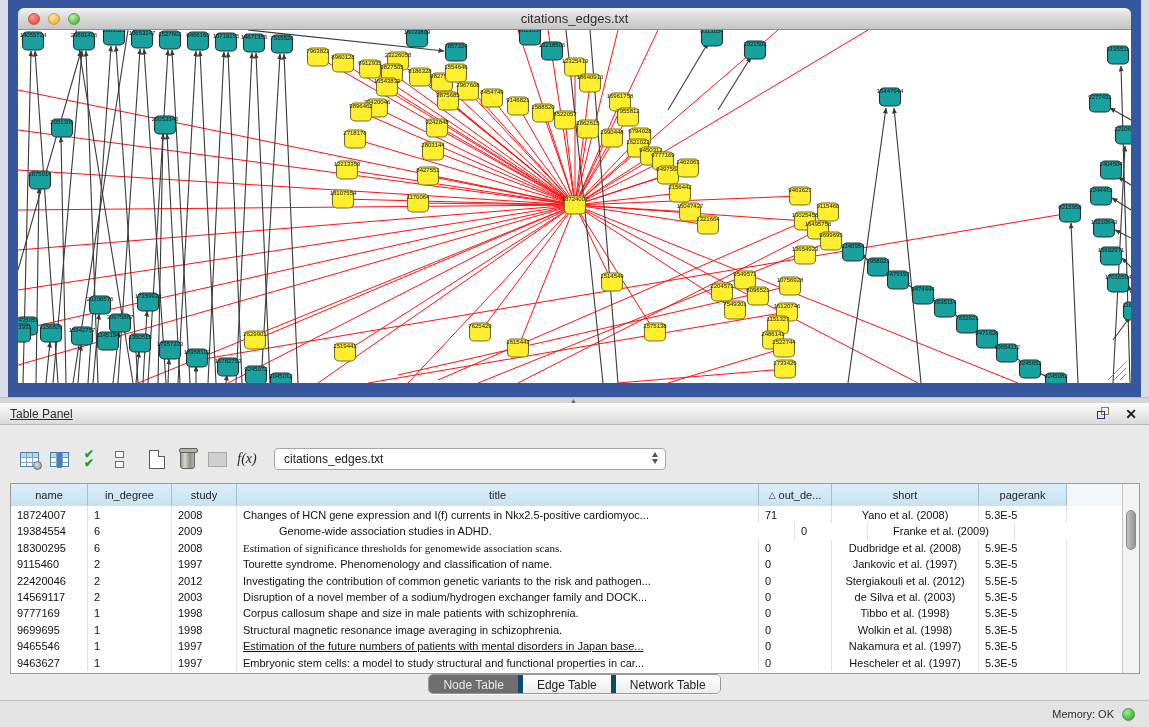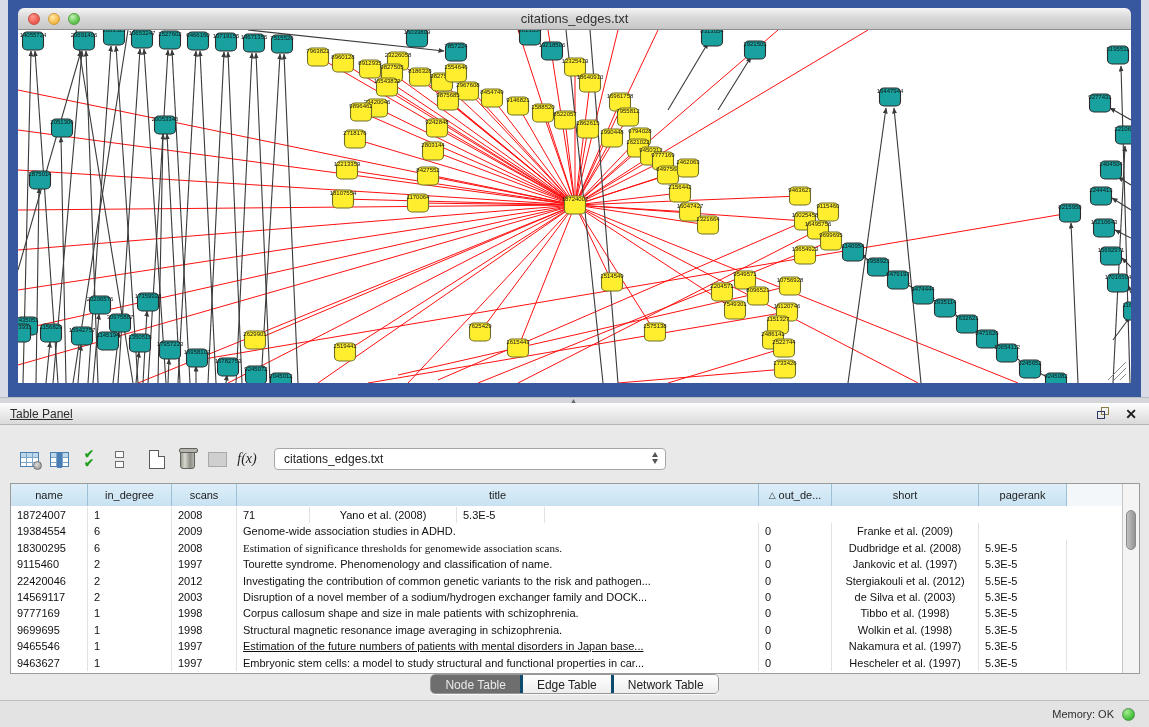--- a/index.html
+++ b/index.html
@@ -76,21 +76,21 @@
   .td.center { text-align:center; padding-left:0; }
   .vscroll { position:absolute; right:0; top:0; width:17px; height:189px; background:#f4f4f4; border-left:1px solid #c6c6c6; }
   .vthumb { position:absolute; left:3px; top:26px; width:10px; height:40px; border-radius:5px;
       background:linear-gradient(90deg,#c2c2c2,#949494); border:1px solid #8b8b8b; }
 
   
   .tabsrow { position:absolute; left:0; top:271px; width:100%; display:flex; justify-content:center; }
   .seg { display:inline-flex; border:1px solid #979797; border-radius:5px; overflow:hidden; height:20px;
       box-shadow:0 1px 0 rgba(255,255,255,.7); }
   .seg .tab { font-size:12px; padding:0 14px; line-height:20px; color:#222;
-      background:linear-gradient(#ffffff,#ededed); border-right:3px solid #0c4a6e; cursor:default; }
+      background:linear-gradient(#ffffff,#ededed); border-right:5px solid #0c4a6e; cursor:default; }
   .seg .tab:last-child { border-right:none; }
   .seg .tab.sel { background:#6e6e6e; color:#e9e9e9; }
 
   
   .statusbar { position:absolute; left:0; top:700px; width:1149px; height:27px; background:#e3e3e3; border-top:1px solid #bdbdbd;
       display:flex; align-items:center; justify-content:flex-end; }
   .mem-label { font-size:11px; color:#2e2e2e; margin-right:8px; }
   .mem-dot { width:13px; height:13px; border-radius:50%; margin-right:14px;
       background:radial-gradient(circle at 35% 30%, #a8eb93, #42c23a 65%, #2f9e2e); border:1px solid #5a8f56; }
 </style>
@@ -780,21 +780,21 @@
 
   <div class="tablewrap">
     <div class="thead">
         <div class="th" style="width: 77px;">
           <span>name</span>
         </div>
         <div class="th" style="width: 84px;">
           <span>in_degree</span>
         </div>
         <div class="th" style="width: 65px;">
-          <span>scans</span>
+          <span>study</span>
         </div>
         <div class="th" style="width: 522px;">
           <span>title</span>
         </div>
         <div class="th" style="width: 73px;">
           <span class="sort-tri">△</span>
           <span>out_de...</span>
         </div>
         <div class="th" style="width: 147px;">
           <span>short</span>
@@ -802,29 +802,30 @@
         <div class="th" style="width: 88px;">
           <span>pagerank</span>
         </div>
         <div class="th" style="flex: 1 1 0%; background: rgb(243, 247, 250); border-right: none;"></div>
       </div>
     <div class="tbody">
         <div class="tr">
           <div class="td" style="width: 77px;">18724007</div>
           <div class="td" style="width: 84px;">1</div>
           <div class="td" style="width: 65px;">2008</div>
+          <div class="td" style="width: 522px;">Changes of HCN gene expression and I(f) currents in Nkx2.5-positive cardiomyoc...</div>
           <div class="td" style="width: 73px;">71</div>
           <div class="td center" style="width: 147px;">Yano et al. (2008)</div>
           <div class="td" style="width: 88px;">5.3E-5</div>
         </div>
         <div class="tr">
           <div class="td" style="width: 77px;">19384554</div>
           <div class="td" style="width: 84px;">6</div>
           <div class="td" style="width: 65px;">2009</div>
-          <div class="td" style="width: 522px;">Genome-wide association studies in ADHD.</div>
+          <div class="td" style="width: 522px; margin-left: 36px;">Genome-wide association studies in ADHD.</div>
           <div class="td" style="width: 73px;">0</div>
           <div class="td center" style="width: 147px;">Franke et al. (2009)</div>
           <div class="td" style="width: 88px; margin-top: 30px;">5.6E-5</div>
         </div>
         <div class="tr">
           <div class="td" style="width: 77px;">18300295</div>
           <div class="td" style="width: 84px;">6</div>
           <div class="td" style="width: 65px;">2008</div>
           <div class="td" style="width: 522px; font-family: Liberation Serif, serif;">Estimation of significance thresholds for genomewide association scans.</div>
           <div class="td" style="width: 73px;">0</div>

